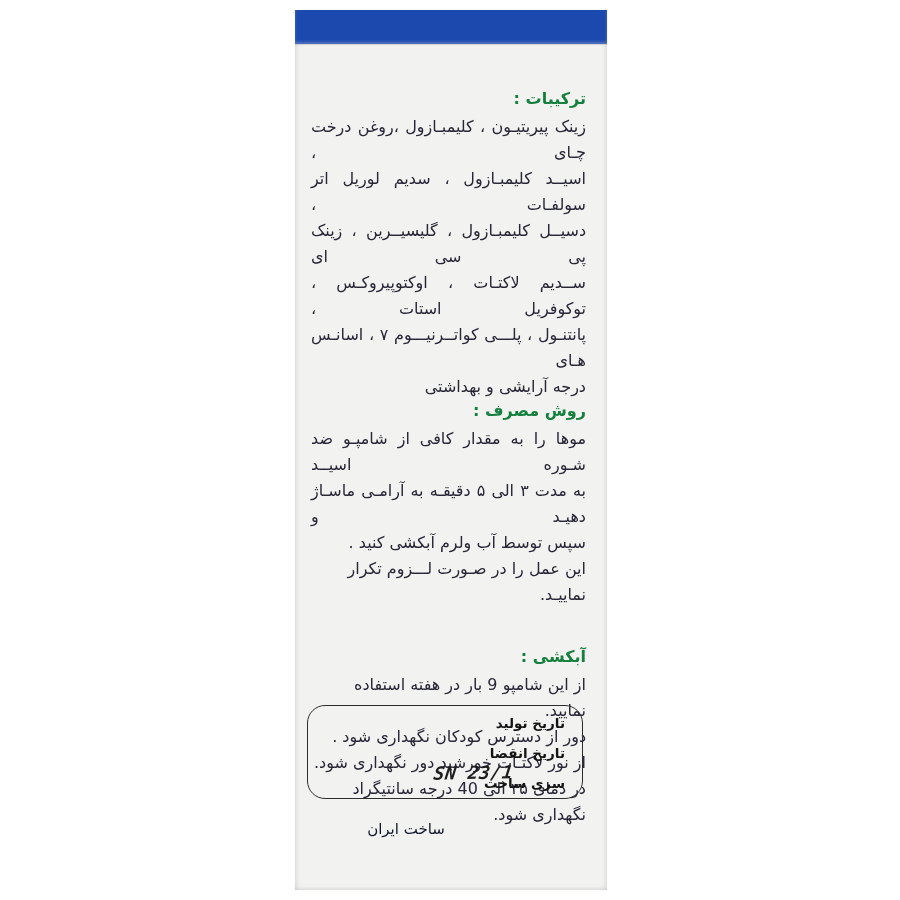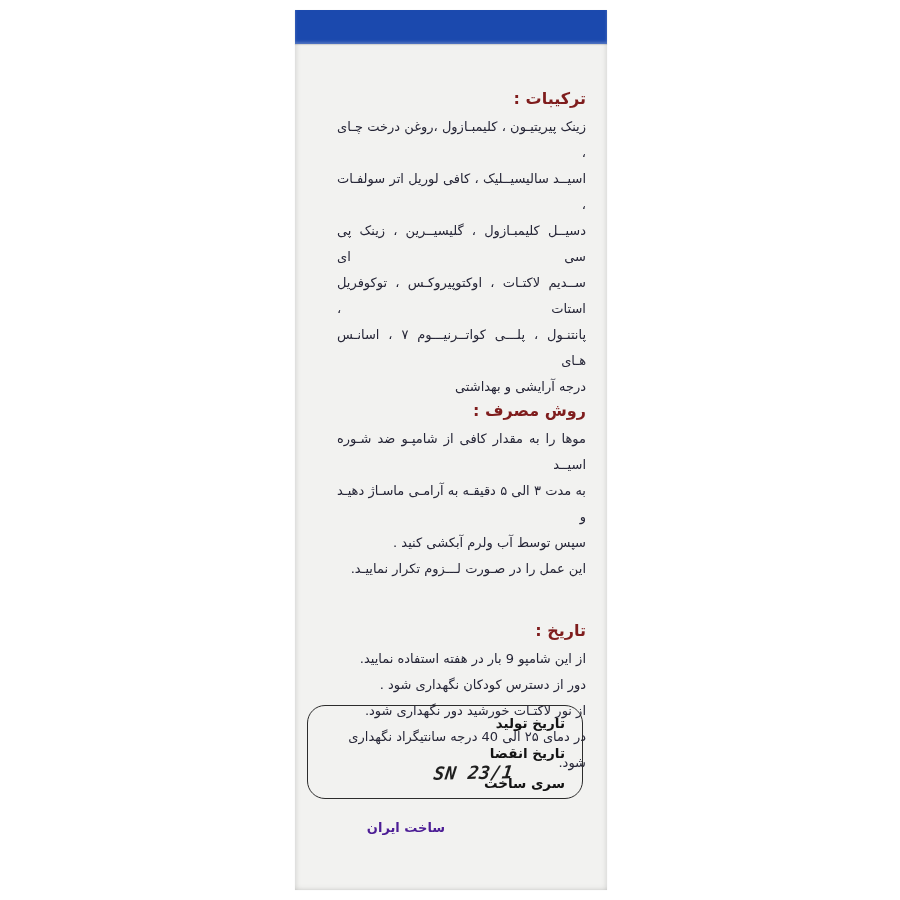--- a/index.html
+++ b/index.html
@@ -35,35 +35,34 @@
     width: 100%;
     background: #1b49ae;
     box-shadow: inset 0 -2px 3px rgba(255,255,255,0.25), 0 1px 1px rgba(0,0,0,0.12);
   }
   .content {
     direction: rtl;
     padding: 0 21px 0 16px;
     color: #262637;
   }
   .section-heading {
-    color: #7f1d1d;
+    color: #15803d;
     font-size: 16px;
     font-weight: bold;
     line-height: 22px;
     margin: 0;
     text-align: right;
   }
   .sec-ingredients .section-heading { margin-top: 44px; margin-bottom: 4px; }
   .sec-usage .section-heading { margin-bottom: 4px; }
   .sec-notes .section-heading { margin-top: 38px; margin-bottom: 4px; }
   .line {
-    font-size: 13px;
+    font-size: 16px;
     line-height: 26px;
     text-align: right;
-    margin-left: 26px;
   }
   .line.j {
     text-align: justify;
     text-align-last: justify;
   }
   .date-box {
     position: absolute;
     left: 12px;
     top: 695px;
     width: 276px;
@@ -94,57 +93,57 @@
     letter-spacing: 0.5px;
     color: #1e1e1e;
     transform: skewX(-8deg) rotate(-1deg);
     white-space: nowrap;
   }
   .made-in {
     position: absolute;
     left: 111px;
     top: 810px;
     transform: translateX(-50%);
-    font-size: 13px;
-    font-weight: bold;
-    color: #4c1d95;
+    font-size: 15px;
+    font-weight: normal;
+    color: #0f172a;
     white-space: nowrap;
     direction: rtl;
   }
 </style>
 </head>
 <body>
 
 <div class="stage">
   <div class="package">
 
     <div class="band"></div>
 
     <div class="content">
 
       <section class="sec-ingredients">
         <h2 class="section-heading">ترکیبات :</h2>
         <div class="line j">زینک پیریتیـون ، کلیمبـازول ،روغن درخت چـای ،</div>
-        <div class="line j">اسیــد سالیسیــلیک ، کافی لوریل اتر سولفـات ،</div>
+        <div class="line j">اسیــد کلیمبـازول ، سدیم لوریل اتر سولفـات ،</div>
         <div class="line j">دسیــل کلیمبـازول ، گلیسیــرین ، زینک پی سی ای</div>
         <div class="line j">ســدیم لاکتـات ، اوکتوپیروکـس ،  توکوفریل استات ،</div>
         <div class="line j">پانتنـول ،  پلـــی کواتــرنیـــوم ۷ ، اسانـس هـای</div>
         <div class="line">درجه آرایشی و بهداشتی</div>
       </section>
 
       <section class="sec-usage">
         <h2 class="section-heading">روش مصرف :</h2>
         <div class="line j">موها را به مقدار کافی از شامپـو ضد شـوره اسیــد</div>
         <div class="line j">به مدت ۳ الی ۵ دقیقـه به آرامـی ماسـاژ دهیـد و</div>
         <div class="line">سپس توسط آب ولرم آبکشی کنید .</div>
         <div class="line">این عمل را در صـورت لـــزوم  تکرار نماییـد.</div>
       </section>
 
       <section class="sec-notes">
-        <h2 class="section-heading">تاریخ :</h2>
+        <h2 class="section-heading">آبکشی :</h2>
         <div class="line">از این شامپو 9 بار در هفته استفاده نمایید.</div>
         <div class="line">دور از دسترس کودکان نگهداری شود .</div>
         <div class="line">از نور لاکتـات خورشید دور نگهداری شود.</div>
         <div class="line">در دمای ۲۵ الی 40 درجه سانتیگراد نگهداری شود.</div>
       </section>
 
     </div>
 
     <div class="date-box">
       <div class="box-row">تاریخ تولید</div>

